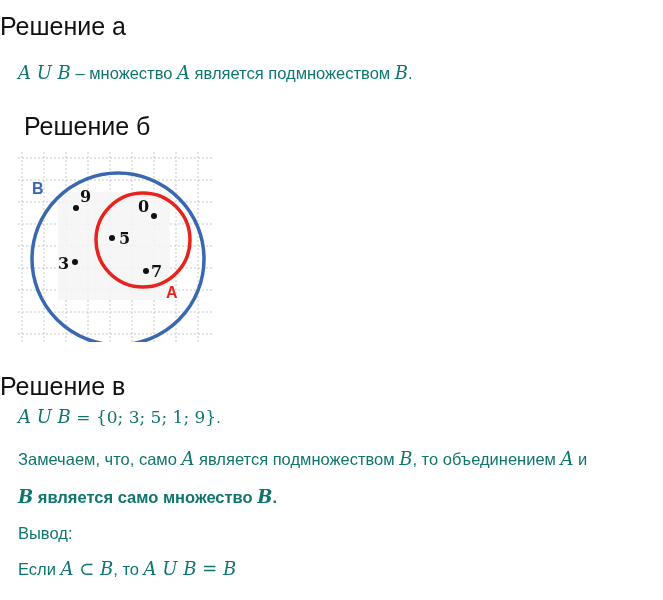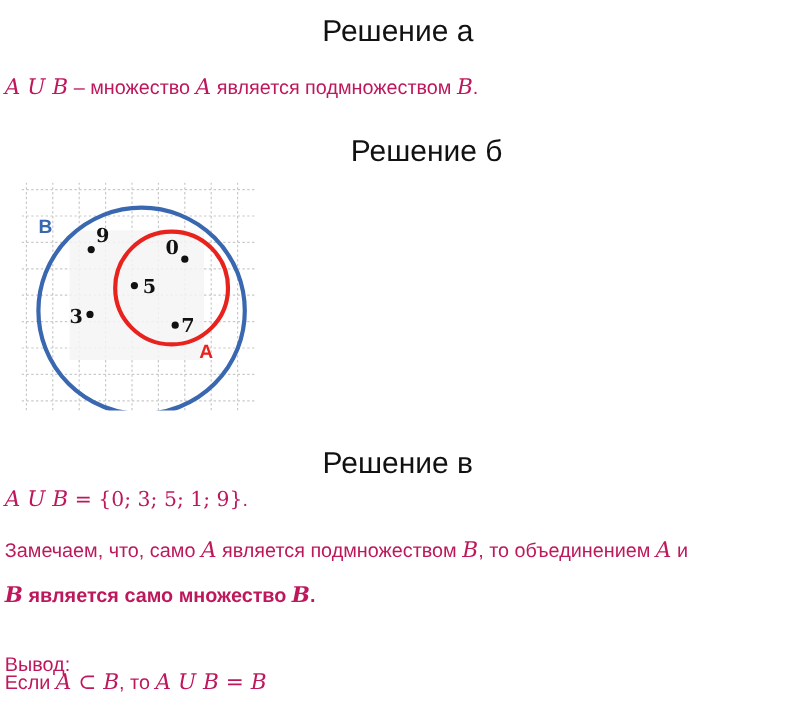--- a/index.html
+++ b/index.html
@@ -1,20 +1,20 @@
 <!DOCTYPE html>
 <html><head>
 <meta charset="utf-8">
 <style>
   html, body { margin:0; padding:0; background:#ffffff; }
   body { width:663px; height:600px; position:relative; overflow:hidden;
          font-family:"Liberation Sans", sans-serif; color:#1a1a1a; }
-  .heading { position:absolute; left:0; width:663px; text-align:center;
+  .heading { position:absolute; left:0; width:663px; 
              font-size:25px; font-weight:400; color:#111; }
-  .line { position:absolute; left:4px; font-size:16.5px; color:#be185d; white-space:nowrap; }
+  .line { position:absolute; left:18px; font-size:16.5px; color:#0f766e; white-space:nowrap; }
   .m { font-family:"DejaVu Serif", serif; font-style:italic; font-size:18px; }
   .mr { font-family:"DejaVu Serif", serif; font-size:17px; }
   #diagram { position:absolute; left:18px; top:152px; width:196px; height:190px; }
 </style>
 </head>
 <body>
 
 <div class="heading" style="top:12px;">Решение а</div>
 
 <div class="line" style="top:62px;">
@@ -73,17 +73,17 @@
 </div>
 
 <div class="line" style="top:448px;">
   <span>Замечаем, что, само </span><span class="m">A</span><span> является подмножеством </span><span class="m">B</span><span>, то объединением </span><span class="m">A</span><span> и</span>
 </div>
 
 <div class="line" style="top:486px;font-weight:bold;">
   <span class="m">B</span><span> является само множество </span><span class="m">B</span><span>.</span>
 </div>
 
-<div class="line" style="top:524px;margin-top:21px;">Вывод:</div>
+<div class="line" style="top:524px;">Вывод:</div>
 
 <div class="line" style="top:558px;">
   <span>Если </span><span class="m">A ⊂ B</span><span>, то </span><span class="m">A U B = B</span>
 </div>
 
 </body></html>

